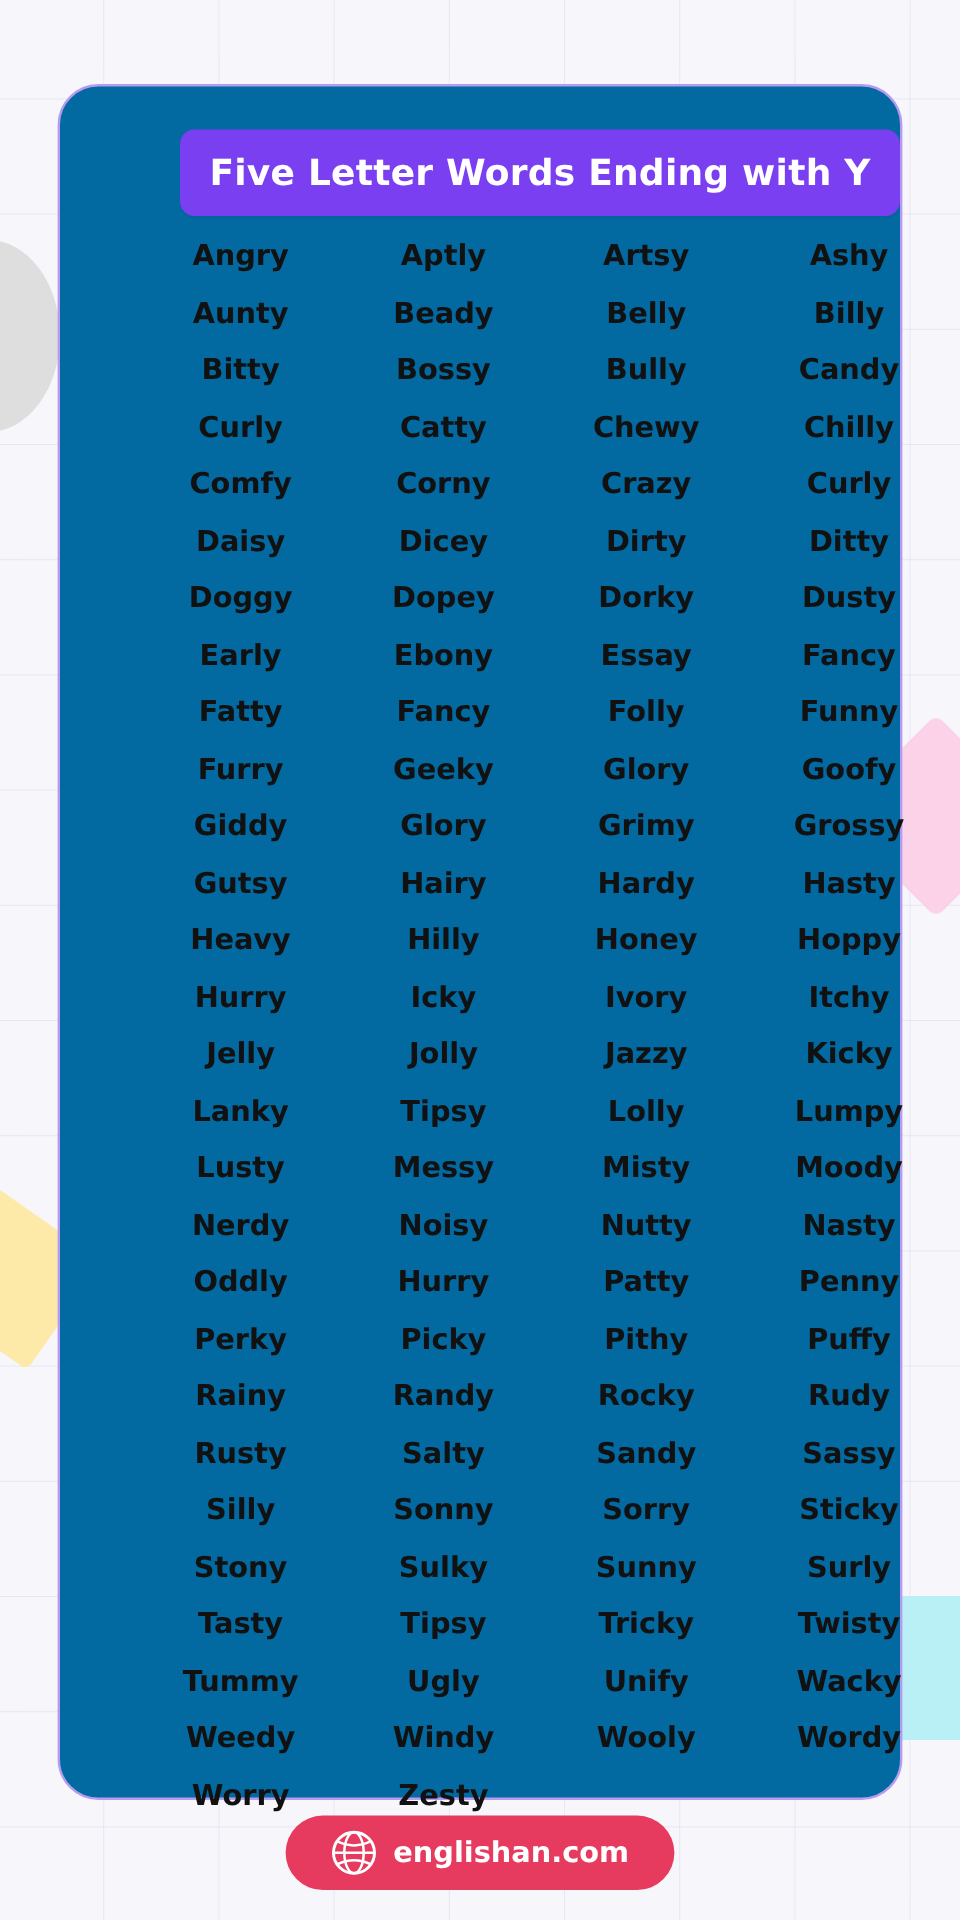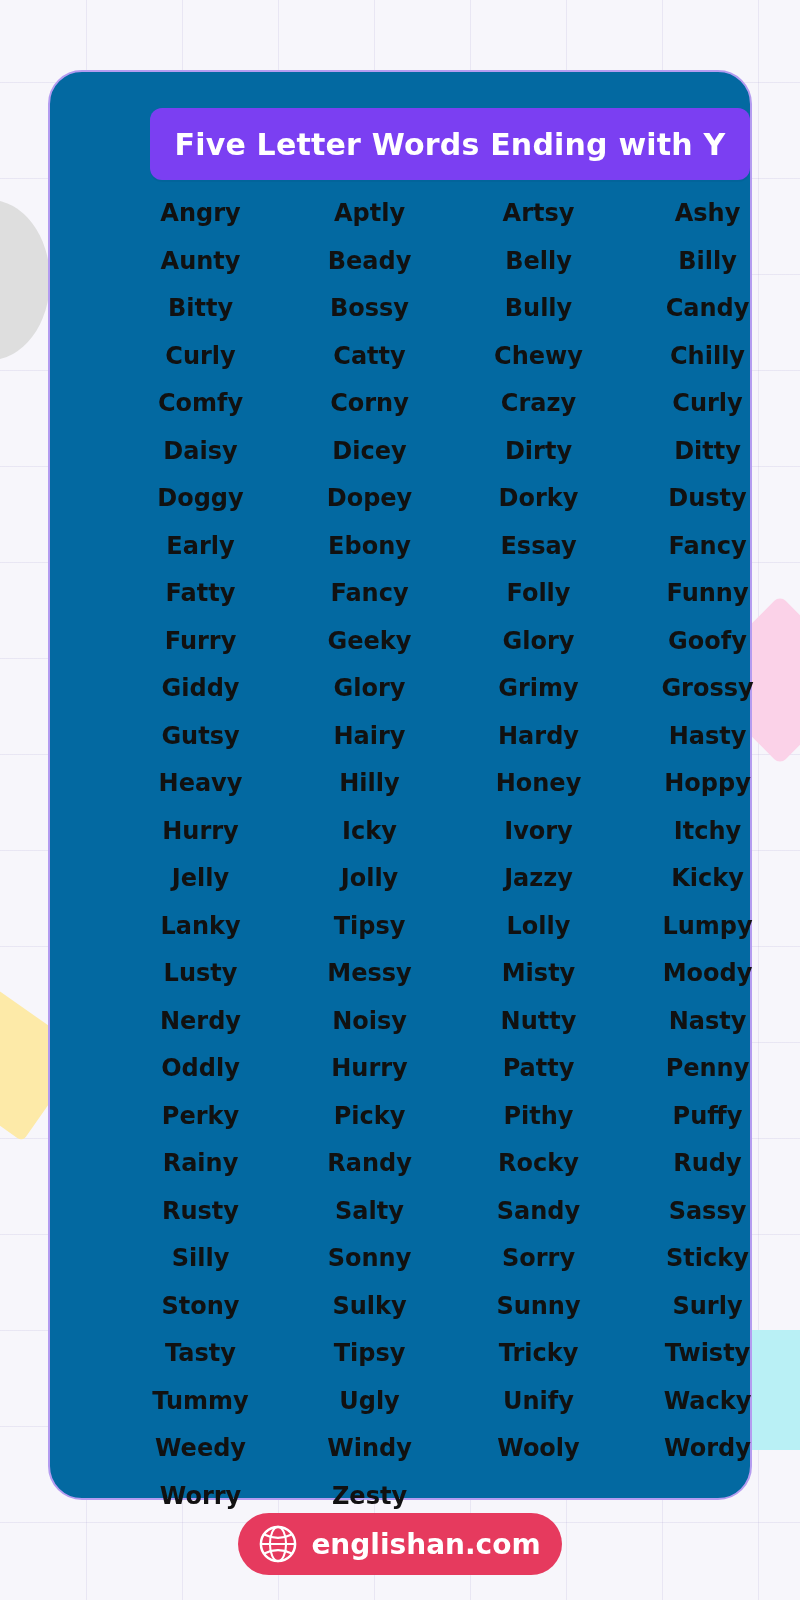--- a/index.html
+++ b/index.html
@@ -133,21 +133,21 @@
     justify-content: center;
     gap: 14px;
   }
   .globe-icon {
     width: 38px;
     height: 38px;
     flex: 0 0 38px;
   }
   .footer-text {
     color: #ffffff;
-    font-size: 28px;
+    font-size: 24px;
     font-weight: bold;
     font-family: "DejaVu Sans", sans-serif;
   }
 </style>
 </head>
 <body>
 
 <div class="bg-grid"></div>
 <div class="blob-gray"></div>
 <div class="blob-pink"></div>

